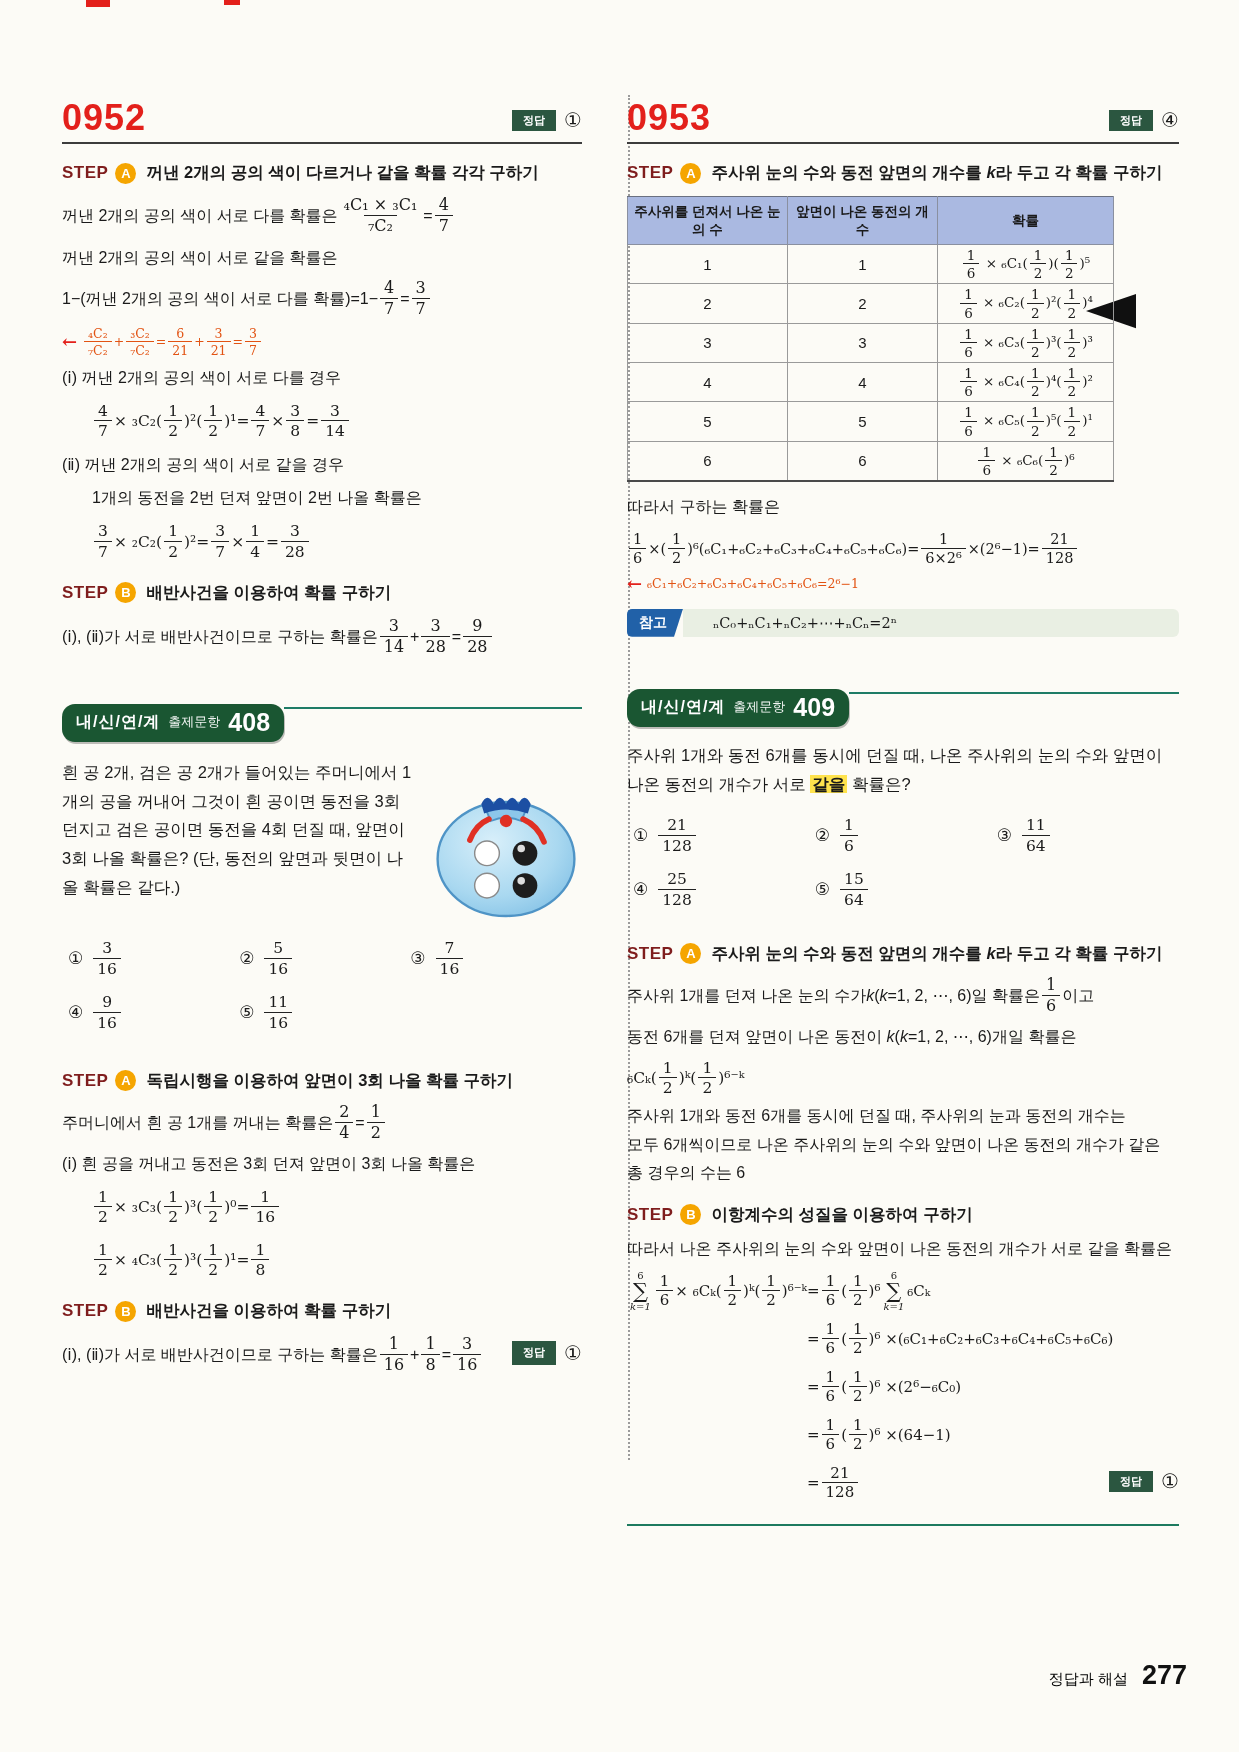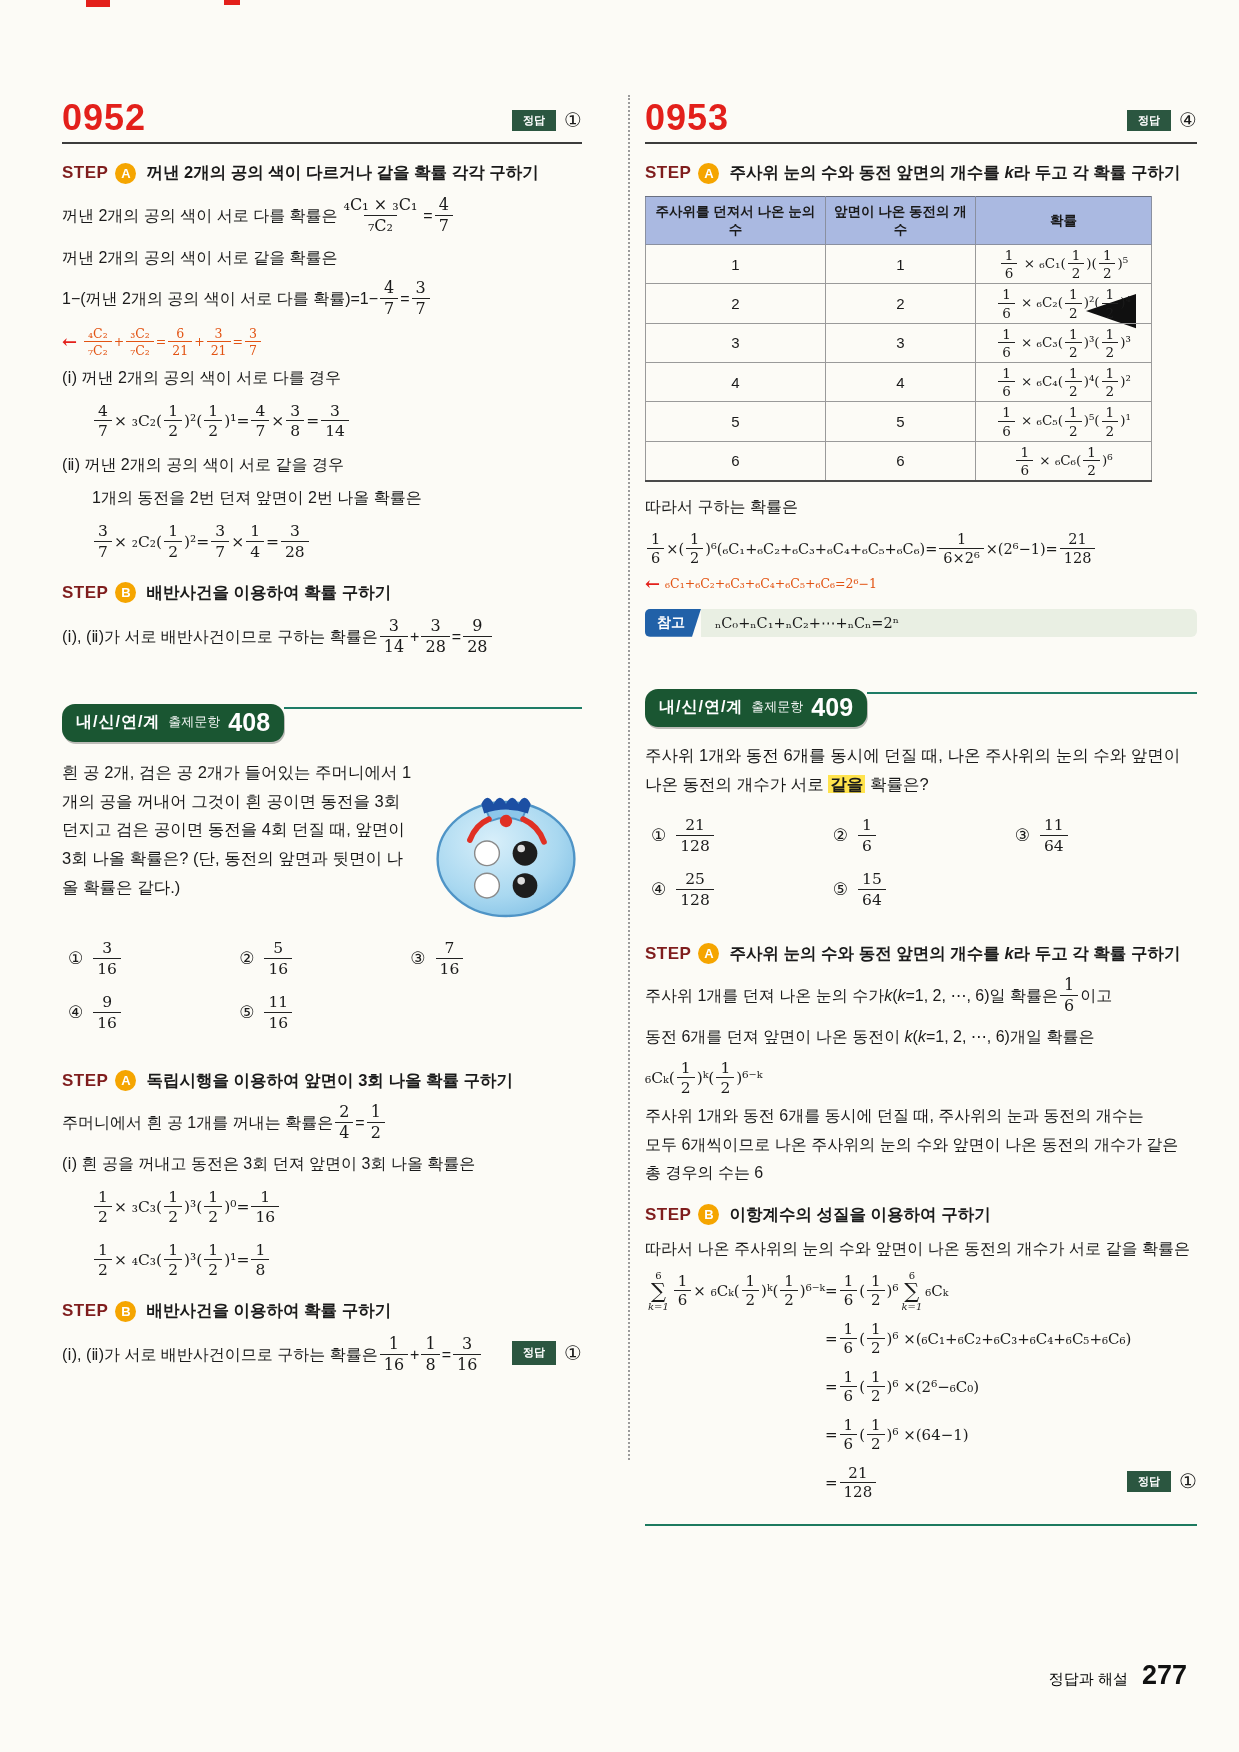--- a/index.html
+++ b/index.html
@@ -13,21 +13,21 @@
 
   
   .mark1 { position:absolute; left:86px; top:0; width:24px; height:7px; background:#e3201b; }
   .mark2 { position:absolute; left:224px; top:0; width:16px; height:5px; background:#e3201b; }
   .divider { position:absolute; left:628px; top:95px; height:1365px; border-left:2px dotted #9b9b9b; }
   .wedge { position:absolute; left:1086px; top:294px; width:50px; height:38px;
            background:#101010; clip-path:polygon(0 45%, 100% 0, 100% 90%); }
 
   .col { position:absolute; top:100px; }
   .col-left  { left:62px;  width:520px; }
-  .col-right { left:645px; width:552px; }
+  .col-right { left:627px; width:552px; }
 
   
   .prob-head { display:flex; align-items:flex-end; justify-content:space-between;
                border-bottom:2px solid #3c3c3c; padding-bottom:6px; margin-bottom:16px; }
   .prob-num { font-size:36px; font-weight:800; color:#e3201b; letter-spacing:1px; line-height:1; }
   .ans-wrap { display:flex; align-items:center; gap:8px; padding-bottom:4px; }
   .ans-badge { background:#2b5640; color:#fff; font-size:11px; font-weight:700;
                padding:3px 11px; border-radius:0; }
   .ans-num { font-size:20px; }
 
@@ -86,30 +86,30 @@
   .concl-row { display:flex; align-items:center; }
   .concl-row .ans-wrap { margin-left:auto; }
 
   
   .ptable { border-collapse:collapse; margin:12px 0 12px; border-bottom:2px solid #4a4a4a; }
   .ptable th { background:#aab9e1; font-size:13.5px; font-weight:800; line-height:1.3;
                padding:6px 6px; border:1px solid #8a90a0; border-top:1px solid #6a7080; }
   .ptable td { border:1px solid #9a9a9a; text-align:center; font-size:15px; padding:3px 6px; }
   .ptable td.prob { font-family:"DejaVu Serif","Liberation Serif",serif; font-size:13.5px; }
   .ptable td.prob .frac { font-size:13.5px; }
-  .c1 { width:180px; } .c2 { width:150px; } .c3 { width:176px; }
+  .c1 { width:160px; } .c2 { width:150px; } .c3 { width:176px; }
 
   .bigformula { font-size:14.5px; }
 
   
   .refer { display:flex; align-items:stretch; margin:16px 0 0; }
   .refer-badge { background:#2161a8; color:#fff; font-weight:800; font-size:14px;
                  padding:5px 16px 5px 12px; border-radius:5px 0 0 5px;
                  clip-path:polygon(0 0,100% 0,84% 100%,0 100%); display:flex; align-items:center; }
-  .refer-body { background:#e9efe3; flex:1; padding:5px 14px; border-radius:0 6px 6px 0;
+  .refer-body { background:#e9efe3; flex:1; padding:5px 30px; border-radius:0 6px 6px 0;
                 display:flex; align-items:center; font-size:14.5px;
                 font-family:"DejaVu Serif","Liberation Serif",serif; }
 
   .hl { background:#ffe34d; padding:0 2px; font-weight:700; }
 
   .eqline { font-family:"DejaVu Serif","Liberation Serif",serif; font-size:15px;
             display:flex; align-items:center; min-height:46px; margin:2px 0; }
   .eqindent { padding-left:180px; }
 
   .endline { height:2px; background:#1d7a5f; margin-top:18px; }

